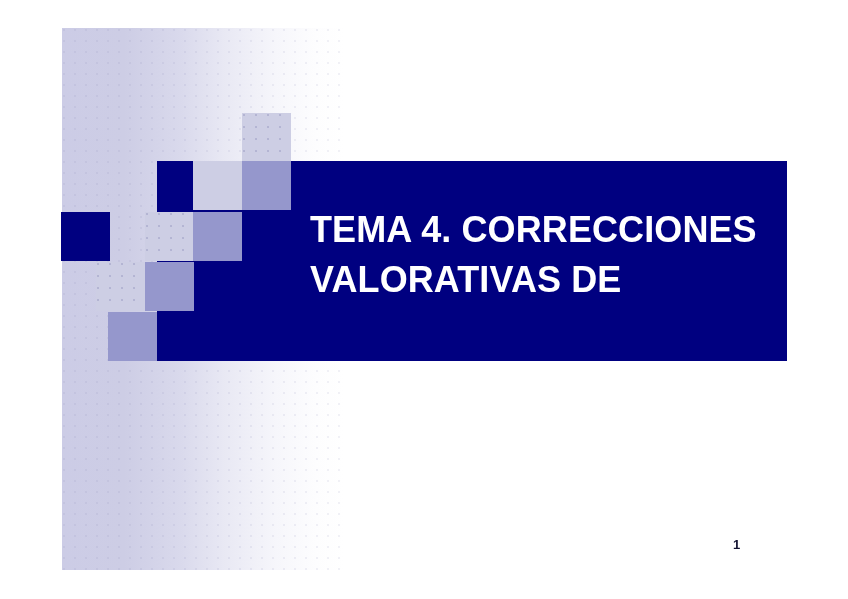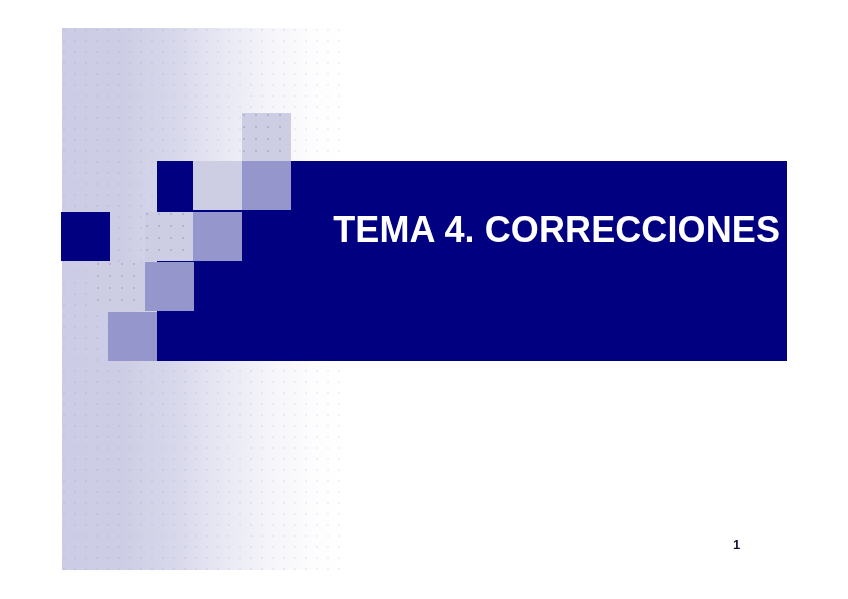--- a/index.html
+++ b/index.html
@@ -81,21 +81,20 @@
     position: absolute;
     left: 310px;
     top: 205px;
     width: 470px;
     color: #ffffff;
     font-family: "Liberation Sans", sans-serif;
     font-weight: bold;
     font-size: 36px;
     line-height: 50px;
     letter-spacing: 0.1px;
-    text-align: right;
   }
   #title-text .tline { display: block; white-space: nowrap; }
 
   
   #page-number {
     position: absolute;
     left: 733px;
     top: 538px;
     font-family: "Liberation Sans", sans-serif;
     font-weight: bold;
@@ -126,17 +125,18 @@
   <div class="deco-square sq-light" style="left:242px; top:113px;">
       <div class="dots"></div>
     </div>
   <div class="deco-square sq-medium" style="left:242px; top:161px;"></div>
   <div class="deco-square sq-medium" style="left:193px; top:212px;"></div>
   <div class="deco-square sq-medium" style="left:145px; top:262px;"></div>
   <div class="deco-square sq-medium" style="left:108px; top:312px;"></div>
 
   <div id="title-text">
     <span class="tline">TEMA 4. CORRECCIONES</span>
+    <span class="tline">VALORATIVAS DE</span>
   </div>
 
   <div id="page-number">1</div>
 
 </div>
 
 </body></html>

